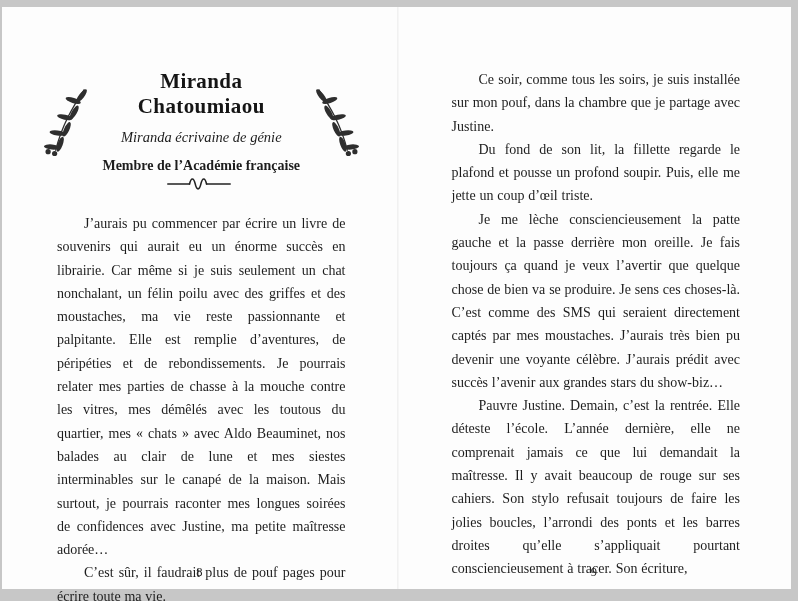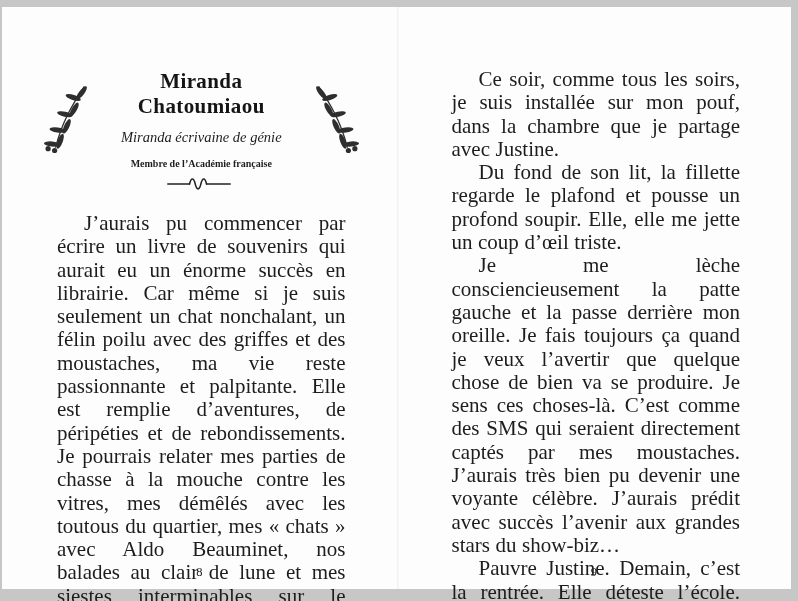--- a/index.html
+++ b/index.html
@@ -38,34 +38,34 @@
     margin: 0 0 10px 0;
     font-size: 21px; font-weight: bold; letter-spacing: 0.4px;
     color: #151515;
   }
   .book-subtitle {
     margin: 0 0 12px 0;
     font-style: italic; font-size: 14.5px;
   }
   .book-affiliation {
     margin: 0;
-    font-weight: bold; font-size: 10px;
+    font-weight: bold; font-size: 14px;
   }
   .ornament-row {
     position: absolute; top: 168px; left: 0; right: 0;
     text-align: center;
   }
 
   
   .body-text { position: absolute; left: 55px; right: 51px; }
   .page-left  .body-text { top: 205px; }
   .page-right .body-text { top: 61px; }
   .body-text p {
     margin: 0;
-    font-size: 21px;
+    font-size: 14px;
     line-height: 23.3px;
     text-align: justify;
     text-indent: 27px;
     hyphens: auto;
     -webkit-hyphens: auto;
     word-spacing: 0.3px;
   }
 
   
   .folio {
@@ -140,21 +140,21 @@
         <p>J’aurais pu commencer par écrire un livre de souvenirs qui aurait eu un énorme succès en librairie. Car même si je suis seulement un chat nonchalant, un félin poilu avec des griffes et des moustaches, ma vie reste passionnante et palpitante. Elle est remplie d’aventures, de péripéties et de rebondissements. Je pourrais relater mes parties de chasse à la mouche contre les vitres, mes démêlés avec les toutous du quartier, mes « chats » avec Aldo Beauminet, nos balades au clair de lune et mes siestes interminables sur le canapé de la maison. Mais surtout, je pourrais raconter mes longues soirées de confidences avec Justine, ma petite maîtresse adorée…</p>
         <p>C’est sûr, il faudrait plus de pouf pages pour écrire toute ma vie.</p>
       </div>
 
       <div class="folio">8</div>
     </div>
 
     <div class="page page-right">
       <div class="body-text">
         <p>Ce soir, comme tous les soirs, je suis installée sur mon pouf, dans la chambre que je partage avec Justine.</p>
-        <p>Du fond de son lit, la fillette regarde le plafond et pousse un profond soupir. Elle, elle me jette un coup d’œil triste.</p>
+        <p>Du fond de son lit, la fillette regarde le plafond et pousse un profond soupir. Puis, elle me jette un coup d’œil triste.</p>
         <p>Je me lèche consciencieusement la patte gauche et la passe derrière mon oreille. Je fais toujours ça quand je veux l’avertir que quelque chose de bien va se produire. Je sens ces choses-là. C’est comme des SMS qui seraient directement captés par mes moustaches. J’aurais très bien pu devenir une voyante célèbre. J’aurais prédit avec succès l’avenir aux grandes stars du show-biz…</p>
         <p>Pauvre Justine. Demain, c’est la rentrée. Elle déteste l’école. L’année dernière, elle ne comprenait jamais ce que lui demandait la maîtresse. Il y avait beaucoup de rouge sur ses cahiers. Son stylo refusait toujours de faire les jolies boucles, l’arrondi des ponts et les barres droites qu’elle s’appliquait pourtant consciencieusement à tracer. Son écriture,</p>
       </div>
 
       <div class="folio">9</div>
     </div>
 
   </div>
 </div>
 

